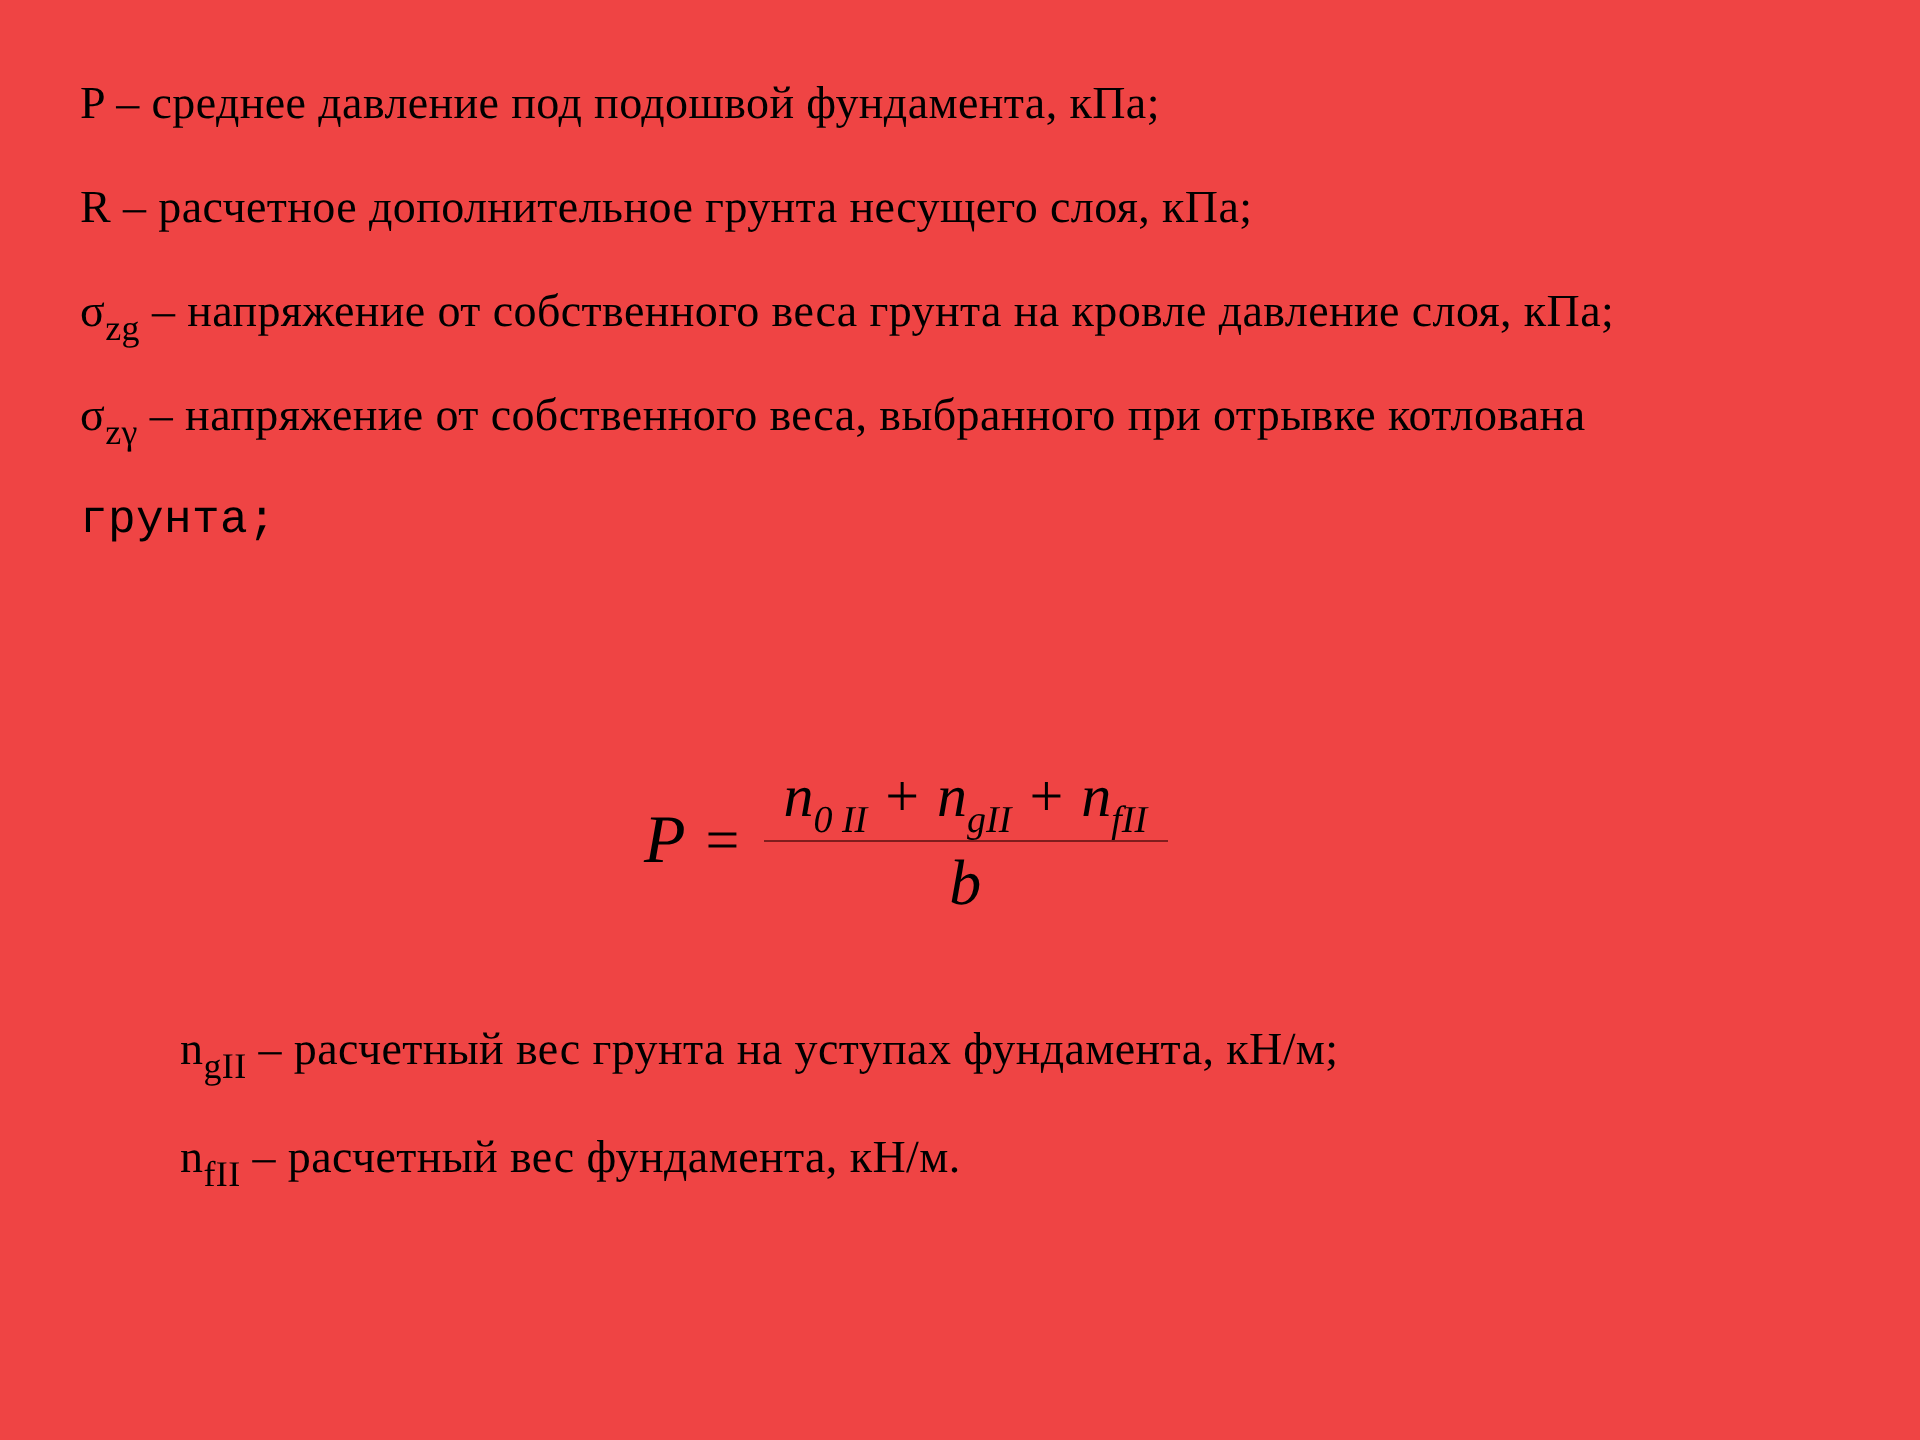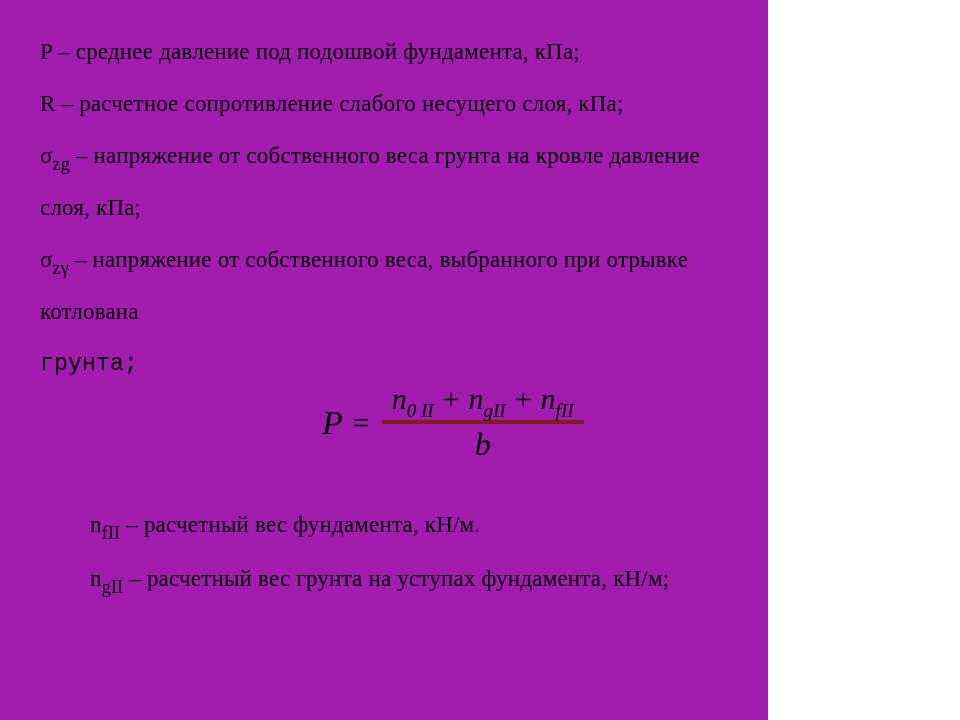--- a/index.html
+++ b/index.html
@@ -2,23 +2,23 @@
 <html><head>
 <meta charset="utf-8">
 <style>
   html, body {
     margin: 0;
     padding: 0;
     background: #ffffff;
   }
   .slide {
     position: relative;
-    width: 768px;
+    width: 960px;
     height: 720px;
-    background: #a21caf;
+    background: #ef4444;
     color: #000000;
     font-family: "Liberation Serif", "DejaVu Serif", serif;
     overflow: hidden;
   }
   .definitions {
     position: absolute;
     top: 26px;
     left: 40px;
     right: 40px;
     font-size: 23px;
@@ -60,21 +60,21 @@
     font-size: 30px;
     font-style: normal;
   }
   .frac {
     display: inline-flex;
     flex-direction: column;
     align-items: center;
     text-align: center;
   }
   .frac .num {
-    border-bottom: 4px solid #7f1d1d;
+    border-bottom: 1px solid #7f1d1d;
     padding: 0 10px 4px 10px;
     white-space: nowrap;
   }
   .frac .den {
     padding-top: 2px;
     font-size: 32px;
   }
   .f-op {
     margin: 0 9px;
     font-style: normal;
@@ -100,21 +100,21 @@
 </style>
 </head>
 <body>
 
 <div class="slide">
 
   <div class="definitions">
 
     <p class="def"><span class="sym"><span>P</span><sub class="sb"></sub></span> <span class="txt">– среднее давление под подошвой фундамента, кПа;</span></p>
 
-    <p class="def"><span class="sym"><span>R</span><sub class="sb"></sub></span> <span class="txt">– расчетное сопротивление слабого несущего слоя, кПа;</span></p>
+    <p class="def"><span class="sym"><span>R</span><sub class="sb"></sub></span> <span class="txt">– расчетное дополнительное грунта несущего слоя, кПа;</span></p>
 
     <p class="def"><span class="sym"><span>σ</span><sub class="sb">zg</sub></span> <span class="txt">– напряжение от собственного веса грунта на кровле давление слоя, кПа;</span></p>
 
 
     <p class="def"><span class="sym"><span>σ</span><sub class="sb">zγ</sub></span> <span class="txt">– напряжение от собственного веса, выбранного при отрывке котлована</span><span class="cont txt">грунта;</span></p>
 
 
   </div>
 
   <div class="formula">
@@ -122,19 +122,19 @@
     <span class="f-eq">=</span>
     <span class="frac">
       <span class="num"><span>n</span><sub class="fsb">0 II</sub><span class="f-op">+</span><span>n</span><sub class="fsb">gII</sub><span class="f-op">+</span><span>n</span><sub class="fsb">fII</sub></span>
       <span class="den">b</span>
     </span>
   </div>
 
   <div class="load-definitions">
 
 
+    <p class="def"><span class="sym"><span>n</span><sub class="sb">gII</sub></span> <span class="txt">– расчетный вес грунта на уступах фундамента, кН/м;</span></p>
+
     <p class="def"><span class="sym"><span>n</span><sub class="sb">fII</sub></span> <span class="txt">– расчетный вес фундамента, кН/м.</span></p>
-
-    <p class="def"><span class="sym"><span>n</span><sub class="sb">gII</sub></span> <span class="txt">– расчетный вес грунта на уступах фундамента, кН/м;</span></p>
 
   </div>
 
 </div>
 
 </body></html>

